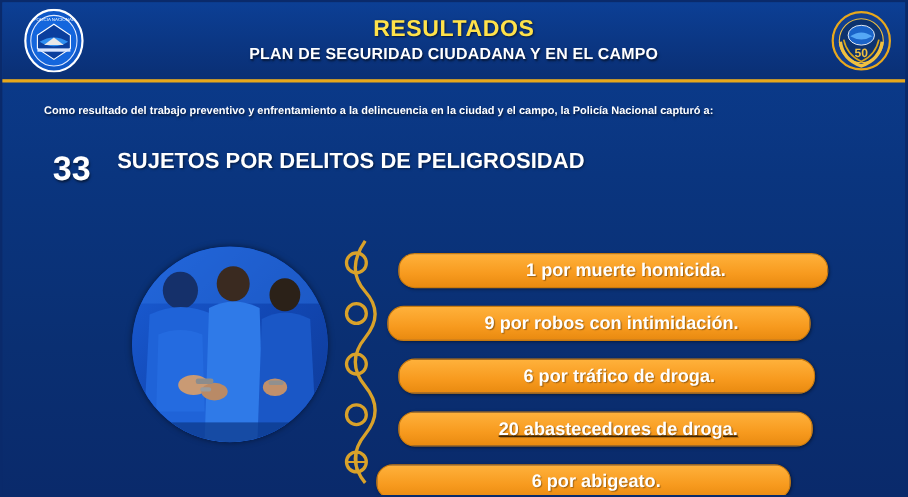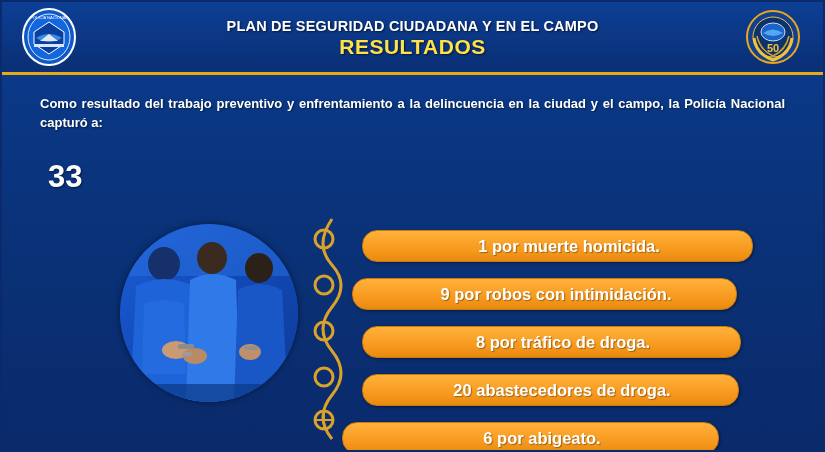--- a/index.html
+++ b/index.html
@@ -52,27 +52,27 @@
     text-shadow: 1px 1px 2px rgba(0,0,0,.6);
   }
   
   .crest {
     position: absolute;
     top: 6px;
     width: 58px;
     height: 58px;
   }
   #crest-left { left: 18px; }
-  #crest-right { right: 21px; }
+  #crest-right { right: 11px; }
 
   
   #intro {
     margin: 20px 38px 0 38px;
     color: #ffffff;
-    font-size: 13px;
+    font-size: 10px;
     font-weight: bold;
     line-height: 1.45;
     text-align: justify;
     text-shadow: 1px 1px 2px rgba(0,0,0,.5);
   }
   #headline-row {
     margin: 26px 0 0 46px;
     display: flex;
     align-items: flex-start;
     gap: 24px;
@@ -133,21 +133,21 @@
   .bar-label {
     color: #ffffff;
     font-size: 16.5px;
     font-weight: bold;
     text-shadow: 1px 1px 1px rgba(0,0,0,.35);
     white-space: nowrap;
   }
   .bar.w1 { width: 366px; margin-left: 30px; }
   .bar.w2 { width: 360px; margin-left: 20px; }
   .bar.w3 { width: 354px; margin-left: 30px; }
-  .bar.w4 { width: 352px; margin-left: 30px; }
+  .bar.w4 { width: 352px; margin-left: 30px; text-decoration: underline; }
   .bar.w5 { width: 352px; margin-left: 10px; }
 </style>
 </head>
 <body>
 
 <div id="slide">
 
   <div id="header">
 
     <div class="crest" id="crest-left">
@@ -156,41 +156,42 @@
         <ellipse cx="29" cy="29" rx="21" ry="23" fill="#1466dd" stroke="#dfe9ff" stroke-width="1"></ellipse>
         <path d="M14 24 L29 14 L44 24 L44 36 L29 46 L14 36 Z" fill="#0b3f9e" stroke="#ffffff" stroke-width="1"></path>
         <path d="M16 30 Q29 22 42 30 Q29 38 16 30 Z" fill="#2f8ef0"></path>
         <path d="M20 33 L29 26 L38 33 Z" fill="#e8e8e8"></path>
         <rect x="14" y="36" width="30" height="3" fill="#d9e6ff"></rect>
         <text x="29" y="11" font-size="4" fill="#ffffff" text-anchor="middle" font-family="Liberation Sans, sans-serif">POLICIA NACIONAL</text>
       </svg>
     </div>
 
     <div id="header-text">
+      <div id="title-main">RESULTADOS</div>
       <div id="title-sub">PLAN DE SEGURIDAD CIUDADANA Y EN EL CAMPO</div>
-      <div id="title-main">RESULTADOS</div>
     </div>
 
     <div class="crest" id="crest-right">
       <svg viewBox="0 0 58 58" width="58" height="58">
         <circle cx="29" cy="29" r="26" fill="#123f8f" stroke="#e8a81c" stroke-width="2"></circle>
         <circle cx="29" cy="29" r="20" fill="#0d336f" stroke="#f0c040" stroke-width="1"></circle>
         <path d="M10 30 Q12 46 29 52 Q46 46 48 30" fill="none" stroke="#f0c040" stroke-width="3"></path>
         <path d="M13 28 Q16 42 29 48 Q42 42 45 28" fill="none" stroke="#d8a41c" stroke-width="1.5"></path>
         <ellipse cx="29" cy="24" rx="12" ry="9" fill="#1a63c8" stroke="#ffffff" stroke-width="0.8"></ellipse>
         <path d="M19 25 Q29 18 39 25 Q29 31 19 25 Z" fill="#55a7f5"></path>
         <text x="29" y="44" font-size="11" fill="#f0c040" text-anchor="middle" font-weight="bold" font-family="Liberation Sans, sans-serif">50</text>
       </svg>
     </div>
   </div>
 
   <div id="intro">Como resultado del trabajo preventivo y enfrentamiento a la delincuencia en la ciudad y el campo, la Policía Nacional capturó a:</div>
 
   <div id="headline-row">
     <span id="headline-number">33</span>
+    <span id="headline-text">SUJETOS POR DELITOS DE PELIGROSIDAD</span>
   </div>
 
   <div id="photo">
     <svg viewBox="0 0 178 178" width="178" height="178">
       <defs>
         <clipPath id="circ">
             <circle cx="89" cy="89" r="89"></circle>
           </clipPath>
         <linearGradient id="bluegrad" x1="0" y1="0" x2="1" y2="1">
           <stop offset="0%" stop-color="#1b5fd8"></stop>
@@ -238,21 +239,21 @@
   </div>
 
   <div id="bars">
     <div class="bar w1">
       <span class="bar-label">1 por muerte homicida.</span>
     </div>
     <div class="bar w2">
       <span class="bar-label">9 por robos con intimidación.</span>
     </div>
     <div class="bar w3">
-      <span class="bar-label">8 por tráfico de droga.</span>
+      <span class="bar-label">6 por tráfico de droga.</span>
     </div>
     <div class="bar w4">
       <span class="bar-label">20 abastecedores de droga.</span>
     </div>
     <div class="bar w5">
       <span class="bar-label">6  por abigeato.</span>
     </div>
   </div>
 
 </div>

